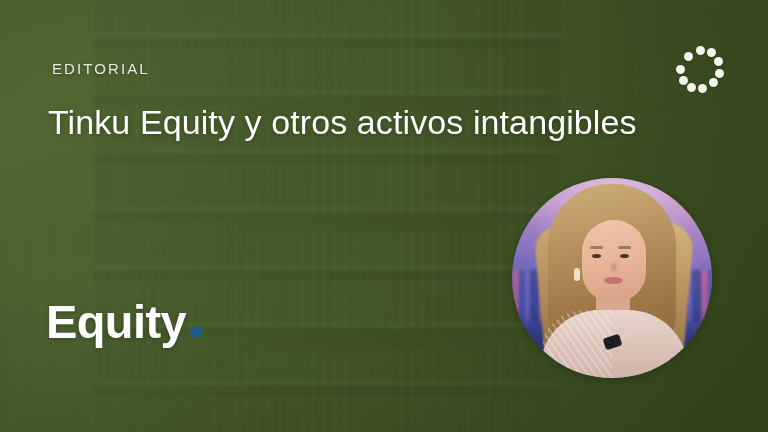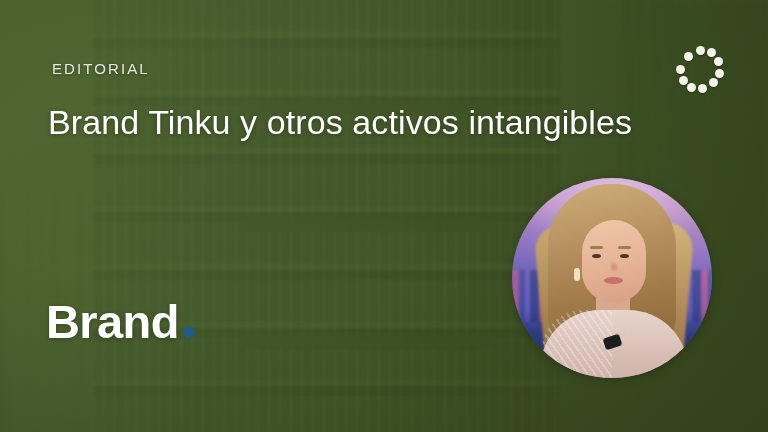--- a/index.html
+++ b/index.html
@@ -268,38 +268,38 @@
       <div class="chev" style="top:364px"></div>
     </div>
 
     <div class="bg-right-lines"></div>
     <div class="bg-right"></div>
     <div class="bg-tint"></div>
     <div class="bg-vignette"></div>
   </div>
 
   <div class="kicker">EDITORIAL</div>
-  <div class="headline">Brand Tinku y otros activos intangibles</div>
+  <div class="headline">Tinku Equity y otros activos intangibles</div>
 
   <div class="ring-mark">
     <span class="dot" style="left:19.5px;top:0px"></span>
     <span class="dot" style="left:30.7px;top:2.3px"></span>
     <span class="dot" style="left:38.2px;top:11.0px"></span>
     <span class="dot" style="left:39.0px;top:22.5px"></span>
     <span class="dot" style="left:32.9px;top:32.3px"></span>
     <span class="dot" style="left:22.4px;top:38.3px"></span>
     <span class="dot" style="left:11.2px;top:37.4px"></span>
     <span class="dot" style="left:2.5px;top:30.0px"></span>
     <span class="dot" style="left:0.0px;top:18.8px"></span>
     <span class="dot" style="left:8.0px;top:6.0px"></span>
   </div>
 
   <div class="brand">
     <div>
-      <span class="brand-word">Brand</span><span class="brand-dot"></span>
+      <span class="brand-word">Equity</span><span class="brand-dot"></span>
     </div>
   </div>
 
   <div class="portrait">
     <div class="p-bg"></div>
     <div class="p-bg-glow"></div>
     <div class="p-bg-bars"></div>
     <div class="p-bg-floor"></div>
 
     <div class="p-hair-l"></div>

